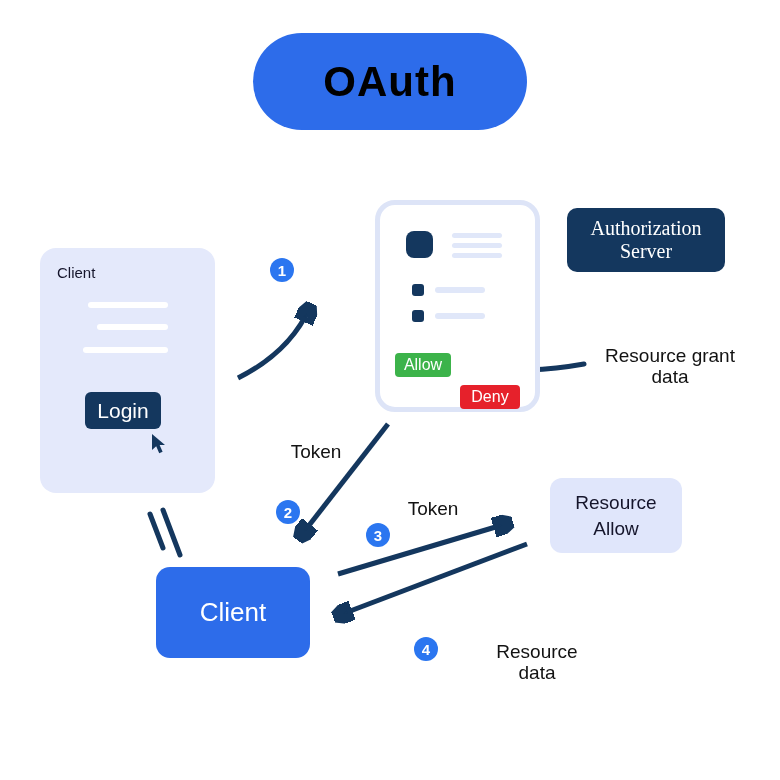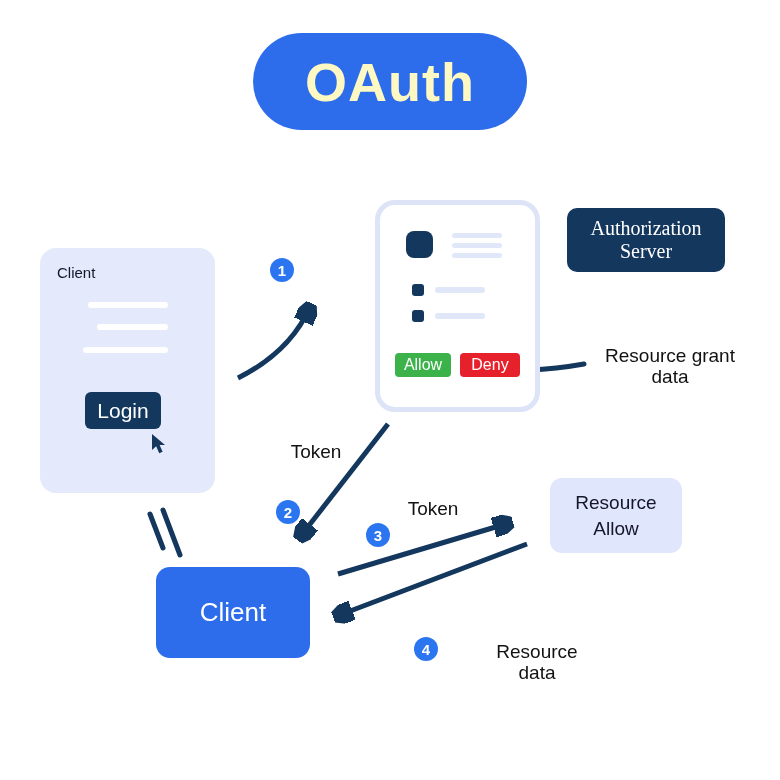--- a/index.html
+++ b/index.html
@@ -7,21 +7,21 @@
     --lavender:#e4e9fb; --card-border:#dde4f7; --skeleton:#e0e7f9;
     --green:#3cb34a; --red:#e6212b; --ink:#121212;
   }
   *{margin:0;padding:0;box-sizing:border-box;}
   html,body{background:#fff;}
   body{font-family:"Liberation Sans", sans-serif;}
   .canvas{position:relative;width:780px;height:780px;background:#ffffff;overflow:hidden;}
 
   .title-badge{position:absolute;left:253px;top:33px;width:274px;height:97px;
     background:var(--blue);border-radius:49px;display:flex;align-items:center;justify-content:center;}
-  .title-badge span{color:#fef9c3;font-size:54px;font-weight:bold;letter-spacing:1px;}
+  .title-badge span{color:#000000;font-size:42px;font-weight:bold;letter-spacing:1px;}
 
   
   .left-panel{position:absolute;left:40px;top:248px;width:175px;height:245px;
     background:var(--lavender);border-radius:16px;}
   .left-panel .panel-label{position:absolute;left:17px;top:16px;font-size:15px;color:#15152b;}
   .skel{position:absolute;background:#fff;border-radius:3px;height:6px;}
   .skel.s1{left:48px;top:54px;width:80px;}
   .skel.s2{left:57px;top:76px;width:71px;}
   .skel.s3{left:43px;top:99px;width:85px;}
   .login-btn{position:absolute;left:45px;top:144px;width:76px;height:37px;background:var(--navy);
@@ -39,21 +39,21 @@
   .cline.h3{left:72px;top:48px;width:50px;height:5px;}
   .chk{position:absolute;width:12px;height:12px;background:var(--navy);border-radius:3px;}
   .chk.k1{left:32px;top:79px;}
   .chk.k2{left:32px;top:105px;}
   .cline.r1{left:55px;top:82px;width:50px;height:6px;}
   .cline.r2{left:55px;top:108px;width:50px;height:6px;}
   .consent-btn{position:absolute;top:148px;height:24px;border:none;border-radius:4px;color:#fff;
     font-size:16px;display:flex;align-items:center;justify-content:center;
     font-family:"Liberation Sans",sans-serif;cursor:pointer;}
   .allow-btn{left:15px;width:56px;background:var(--green);}
-  .deny-btn{left:80px;width:60px;background:var(--red);}
+  .deny-btn{left:80px;width:60px;background:var(--red);margin-top:32px;}
 
   .auth-server{position:absolute;left:567px;top:208px;width:158px;height:64px;background:var(--navy);
     border-radius:10px;display:flex;align-items:center;justify-content:center;text-align:center;font-family:Liberation Serif, serif;}
   .auth-server span{color:#fff;font-size:20px;line-height:1.15;}
 
   .resource-server{position:absolute;left:550px;top:478px;width:132px;height:75px;background:#e0e6fb;
     border-radius:12px;display:flex;align-items:center;justify-content:center;text-align:center;}
   .resource-server span{color:#15152b;font-size:19px;line-height:1.35;}
 
   .client-box{position:absolute;left:156px;top:567px;width:154px;height:91px;background:var(--blue);

